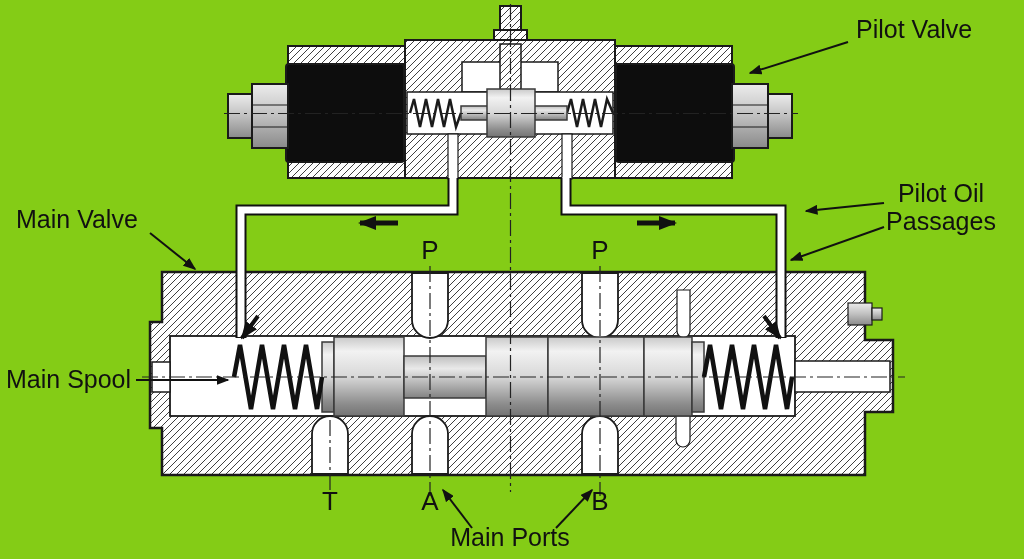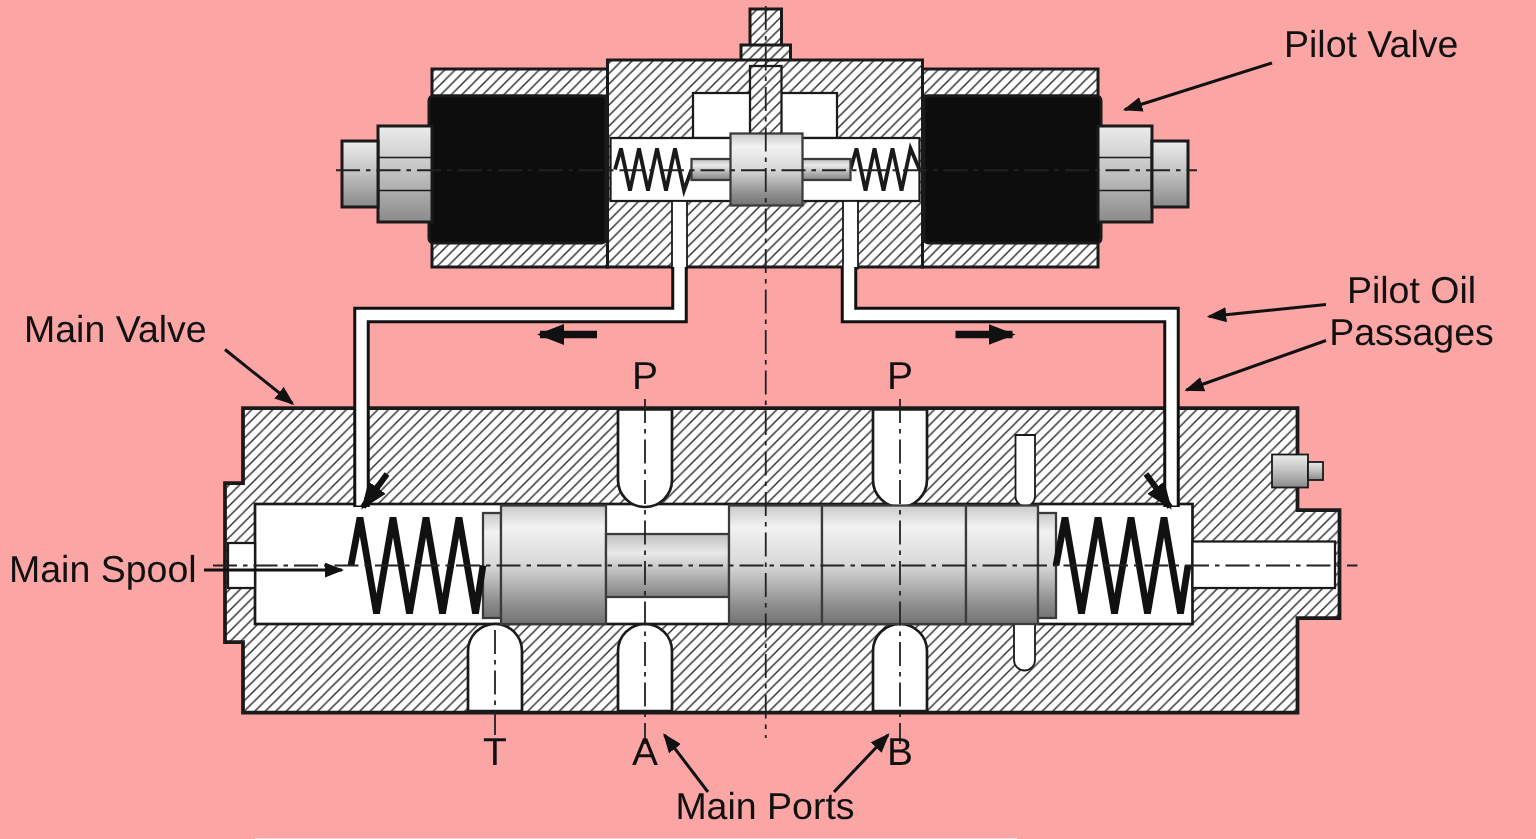--- a/index.html
+++ b/index.html
@@ -1,16 +1,16 @@
 <!DOCTYPE html>
 <html><head>
 <meta charset="utf-8">
 <style>
   html,body{margin:0;padding:0;background:#fff;}
-  .stage{position:relative;width:1024px;height:559px;background:#fca5a5;overflow:hidden;}
+  .stage{position:relative;width:1024px;height:559px;background:#84cc16;overflow:hidden;}
   svg{display:block;}
   text{font-family:"Liberation Sans", sans-serif; fill:#111; font-weight:500;}
   .lbl{font-size:25px;}
   .port{font-size:26px;}
 </style>
 </head>
 <body>
 
 <div class="stage">
 <svg width="1024" height="559" viewBox="0 0 1024 559">

